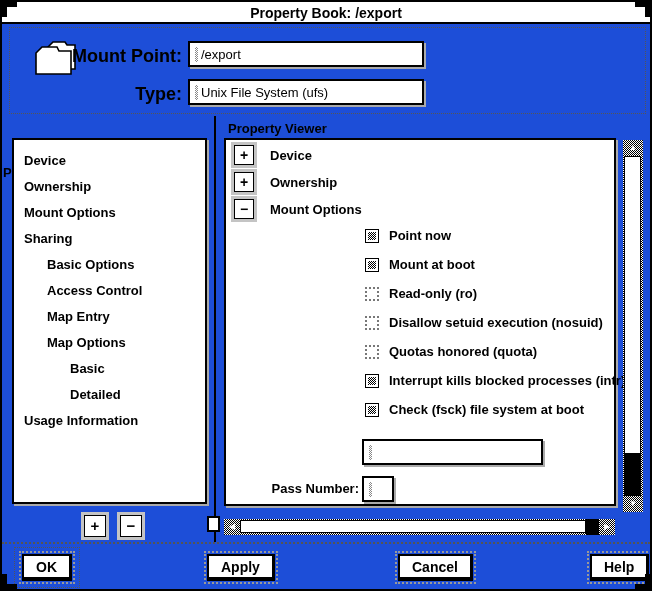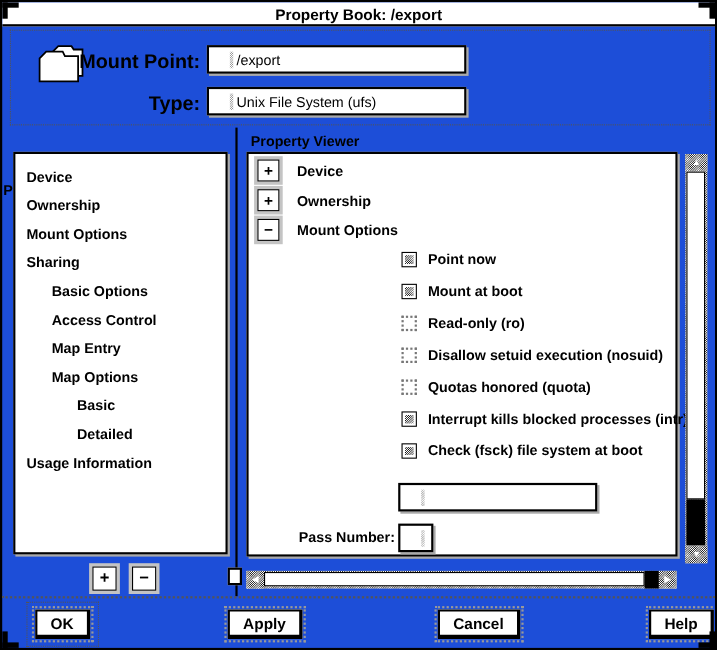--- a/index.html
+++ b/index.html
@@ -32,21 +32,21 @@
       linear-gradient(45deg,#888 25%,transparent 25%,transparent 75%,#888 75%,#888);
   }
 
   
   .topbox { position:absolute; left:7px; top:25px; width:637px; height:87px;
             border:1px dotted #555; }
   .folder { position:absolute; left:22px; top:12px; }
   .flabel { position:absolute; font-weight:bold; font-size:18px; text-align:right; width:172px; left:0; }
   .tfield { position:absolute; background:#fff; border:2px solid #000;
             box-shadow:2px 2px 0 #aaa; display:flex; align-items:center;
-            padding-left:19px; font-size:13px; }
+            padding-left:5px; font-size:13px; }
   .caret { width:3px; height:15px; margin-right:3px; flex:none; }
 
   
   .vdivider { position:absolute; left:212px; top:114px; width:2px; height:426px; background:#000; }
   .sash { position:absolute; left:205px; top:514px; width:13px; height:16px;
           background:#fff; border:2px solid #000; z-index:5; }
 
   
   .panel-title { position:absolute; font-weight:bold; font-size:13px; top:119px; }
   .browser-box { position:absolute; left:10px; top:136px; width:195px; height:366px;
@@ -92,21 +92,21 @@
             background:#fff; border:1px solid #000; }
   .hblock { position:absolute; left:362px; top:0; width:13px; height:16px; background:#000; }
 
   
   .bottombar { position:absolute; left:0; top:540px; width:100%; height:49px;
                border-top:2px dotted #555; }
   .btn { background:#fff; border-style:solid; border-color:#000;
          border-width:2px 3px 4px 2px; font-weight:bold; font-size:14px;
          padding:3px 12px 2px 12px; outline:2px dotted #999; outline-offset:1px;
          font-family:"Liberation Sans", sans-serif; }
-  .ok-ring { position:absolute; left:22px; top:3px; padding:6px 7px; border:1px dotted #555; }
+  .ok-ring { position:absolute; left:12px; top:3px; padding:6px 7px; border:1px dotted #555; }
   .apply-pos  { position:absolute; left:205px; top:10px; }
   .cancel-pos { position:absolute; left:396px; top:10px; }
   .help-pos   { position:absolute; left:588px; top:10px; }
 </style>
 </head>
 <body>
 
 <div class="window">
   <div class="corner c-tl"></div>
   <div class="corner c-tr"></div>

